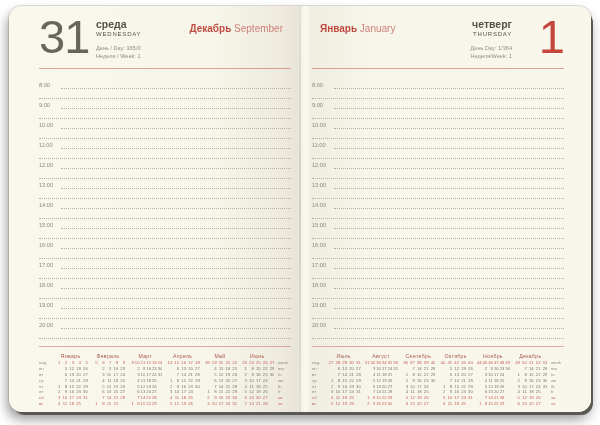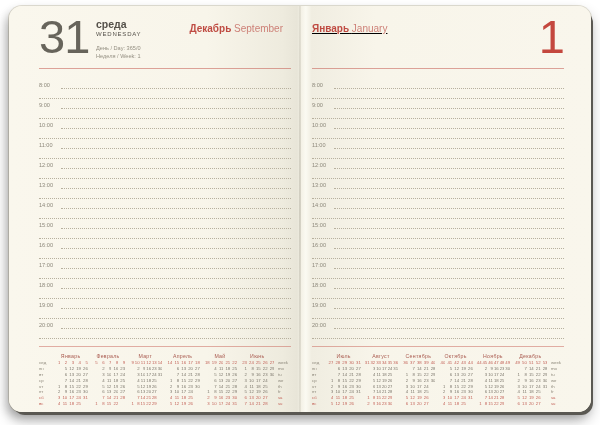--- a/index.html
+++ b/index.html
@@ -23,21 +23,21 @@
   .big-day.red{right:0;color:#c4473e;}
   .wd-block{position:absolute;top:13px;}
   .wd-block.l{left:57px;}
   .wd-block.r{right:52px;text-align:right;}
   .wd-ru{font-size:10.5px;font-weight:bold;color:#55514a;line-height:1.1;}
   .wd-en{font-size:6px;letter-spacing:0.8px;color:#55514a;line-height:1.3;}
   .count{font-size:5.6px;color:#948f82;line-height:1.45;}
   .count.first{margin-top:6px;}
   .month-line{position:absolute;top:17px;font-size:10px;}
   .month-line.l{right:8px;text-align:right;}
-  .month-line.r{left:0;text-decoration:underline;}
+  .month-line.r{left:8px;}
   .month-ru{font-weight:bold;color:#bf4b42;}
   .month-en{color:#cd8077;}
   .header-rule{position:absolute;top:62px;left:0;right:0;border-bottom:1px solid rgba(192,77,68,0.50);}
 
   
   .grid{position:absolute;top:73px;left:0;right:0;}
   .hour{position:relative;height:20px;}
   .t{position:absolute;left:0;top:3px;font-size:5.6px;color:#8d887b;}
   .line{position:absolute;height:10px;border-bottom:1px dotted #b7b09e;}
   .line.labeled{top:-1px;left:22px;right:0;}
@@ -531,20 +531,26 @@
           <div class="side-row">th</div>
           <div class="side-row">fr</div>
           <div class="side-row wkend">sa</div>
           <div class="side-row wkend">su</div>
         </div>
       </div>
   </div>
 
   <div class="content" id="right-content">
     <div class="big-day red">1</div>
+    <div class="wd-block r">
+      <div class="wd-ru">четверг</div>
+      <div class="wd-en">THURSDAY</div>
+      <div class="count first">День Day: 1/364</div>
+      <div class="count">Неделя/Week: 1</div>
+    </div>
     <div class="month-line r">
       <span class="month-ru">Январь</span>
       <span class="month-en">January</span>
     </div>
     <div class="header-rule"></div>
     <div class="grid">
         <div class="hour">
           <span class="t">8:00</span>
           <div class="line labeled"></div>
           <div class="line half"></div>

